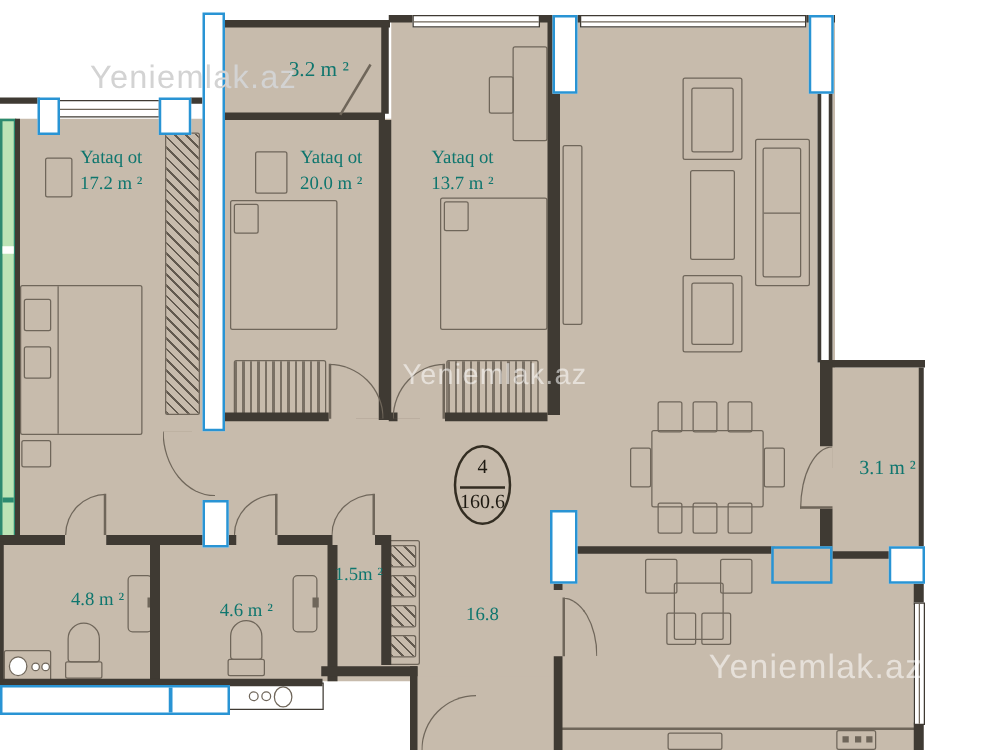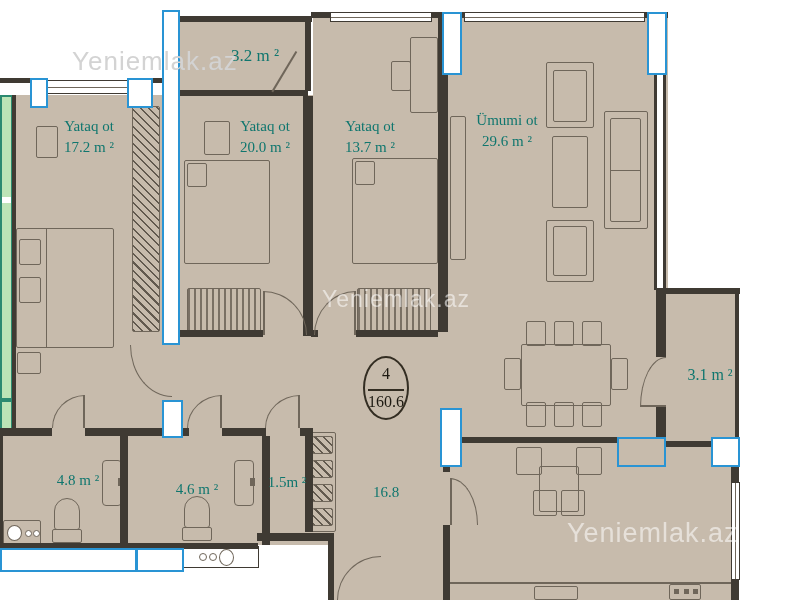--- a/index.html
+++ b/index.html
@@ -208,37 +208,33 @@
     <div>17.2 m ²</div>
   </div>
   <div class="lbl" style="left:265px;top:116px">
     <div>Yataq ot</div>
     <div>20.0 m ²</div>
   </div>
   <div class="lbl" style="left:370px;top:116px">
     <div>Yataq ot</div>
     <div>13.7 m ²</div>
   </div>
-  <div class="lbl" style="left:507px;top:110px">
-    <div>Ümumi ot</div>
-    <div>29.6 m ²</div>
-  </div>
   <div class="lbl big" style="left:255px;top:44px">
     <div>3.2 m ²</div>
   </div>
   <div class="lbl" style="left:710px;top:364px;font-size:16px">
     <div>3.1 m ²</div>
   </div>
   <div class="lbl" style="left:78px;top:470px">
     <div>4.8 m ²</div>
   </div>
   <div class="lbl" style="left:197px;top:479px">
     <div>4.6 m ²</div>
   </div>
-  <div class="lbl" style="left:287px;top:472px">
+  <div class="lbl" style="left:287px;top:450px">
     <div>1.5m ²</div>
   </div>
   <div class="lbl" style="left:386px;top:482px">
     <div>16.8</div>
   </div>
 
   <div class="badge">
     <div class="bar"></div>
     <div class="rn">4</div>
     <div class="ta">160.6</div>

